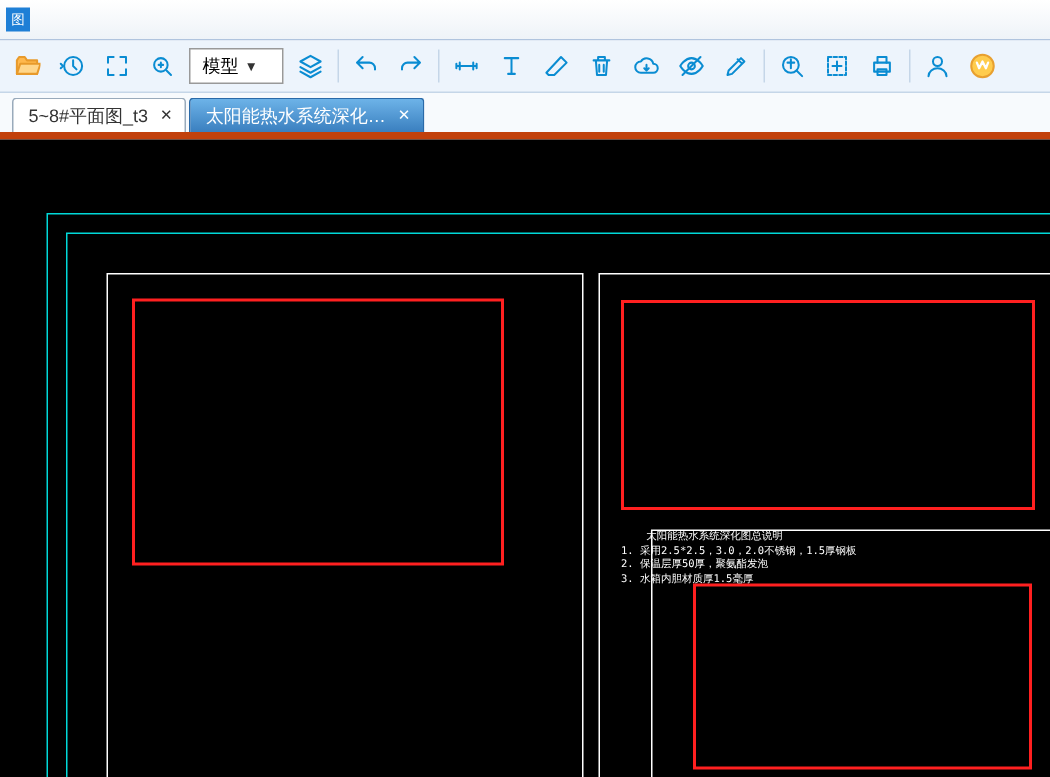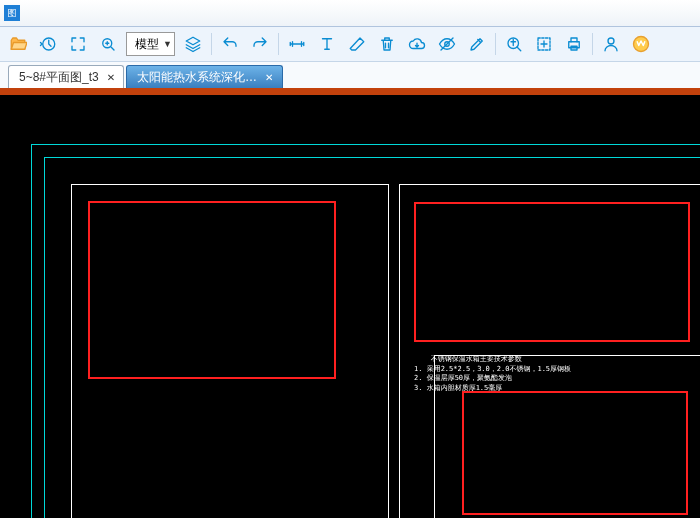--- a/index.html
+++ b/index.html
@@ -2,24 +2,24 @@
 <html><head>
 <meta charset="utf-8">
 <style>
 body{margin:0;font-family:"Microsoft YaHei",sans-serif;font-size:12px;background:#fff;user-select:none;overflow:hidden}
 .titlebar{background:linear-gradient(#fff,#eef3f8);height:26px;display:flex;align-items:center;padding:0 4px;border-bottom:1px solid #b0c4de}
 .titlebar .logo{width:16px;height:16px;background:#1e7fd6;color:#fff;font-size:9px;display:flex;align-items:center;justify-content:center;margin-right:4px}
 .titlebar .ttl{color:#333}
 .toolbar{background:#edf4fc;height:34px;display:flex;align-items:center;padding:0 6px;border-bottom:1px solid #c5d6e8;gap:6px}
 .tbtn{width:24px;height:24px;display:flex;align-items:center;justify-content:center;cursor:pointer;color:#0a8cd2}
 .vip{color:#f5a623}
-.model-sel{display:flex;align-items:center;background:#fff;border:1px solid #999;height:22px;padding:0 2px 0 8px;cursor:pointer;gap:4px}
+.model-sel{display:flex;align-items:center;background:#fff;border:1px solid #999;height:22px;padding:0 16px 0 8px;cursor:pointer;gap:4px}
 .model-sel .arr{font-size:9px;color:#333}
 .sep{width:1px;height:22px;background:#c5d6e8}
-.tabs{background:#f7fafd;height:26px;display:flex;align-items:flex-end;padding:0 8px;border-bottom:7px solid #c2410c}
+.tabs{background:#f7fafd;height:26px;display:flex;align-items:flex-end;padding:0 8px;border-bottom:5px solid #c2410c}
 .tab{height:22px;display:flex;align-items:center;padding:0 6px 0 10px;font-size:12px;margin-right:2px;position:relative;cursor:pointer;gap:6px}
 .tab.inactive{background:#fff;border:1px solid #9ab;border-bottom:none;color:#333;border-radius:3px 3px 0 0}
 .tab.active{background:linear-gradient(#6db3e8,#3a7fbf);color:#fff;border:1px solid #2a6aa8;border-bottom:none;border-radius:3px 3px 0 0;font-weight:normal}
 .tab .x{font-size:10px;cursor:pointer;padding:0 2px}
 .canvas{position:relative;background:#000;width:700px;height:432px;overflow:hidden}
 .frame{position:absolute;border:1px solid}
 .red{border-color:#ff2020;border-width:2px}
 .wht{border-color:#fff}
 .cyn{border-color:#00d8d8}
 .txt{position:absolute;color:#fff;font-size:7px;line-height:1.4;font-family:SimSun,monospace;white-space:pre}
@@ -165,18 +165,18 @@
   <div class="frame cyn" style="left:44px;top:62px;width:660px;height:460px"></div>
   <div class="frame wht" style="left:71px;top:89px;width:316px;height:420px"></div>
   <div class="frame wht" style="left:399px;top:89px;width:316px;height:420px"></div>
   <div class="frame red" style="left:88px;top:106px;width:244px;height:174px"></div>
   <div class="frame red" style="left:414px;top:107px;width:272px;height:136px"></div>
   <div class="frame wht" style="left:434px;top:260px;width:280px;height:180px"></div>
   <div class="frame red" style="left:462px;top:296px;width:222px;height:120px"></div>
 
 
   <div class="txt" style="left:414px;top:250px;width:200px">
-    <span>不锈钢保温水箱主要技术参数</span>
+    <span>太阳能热水系统深化图总说明</span>
 <span>1. 采用2.5*2.5，3.0，2.0不锈钢，1.5厚钢板</span>
 <span>2. 保温层厚50厚，聚氨酯发泡</span>
 <span>3. 水箱内胆材质厚1.5毫厚</span>
   </div>
 </div>
 
 </body></html>

